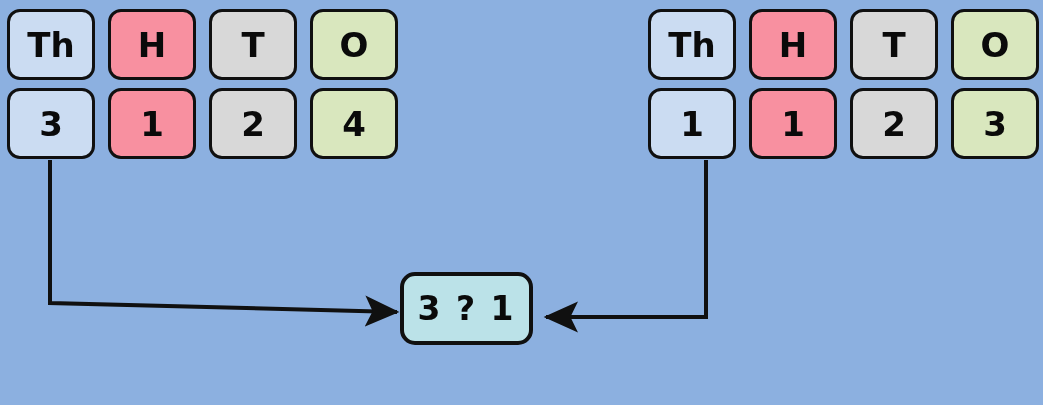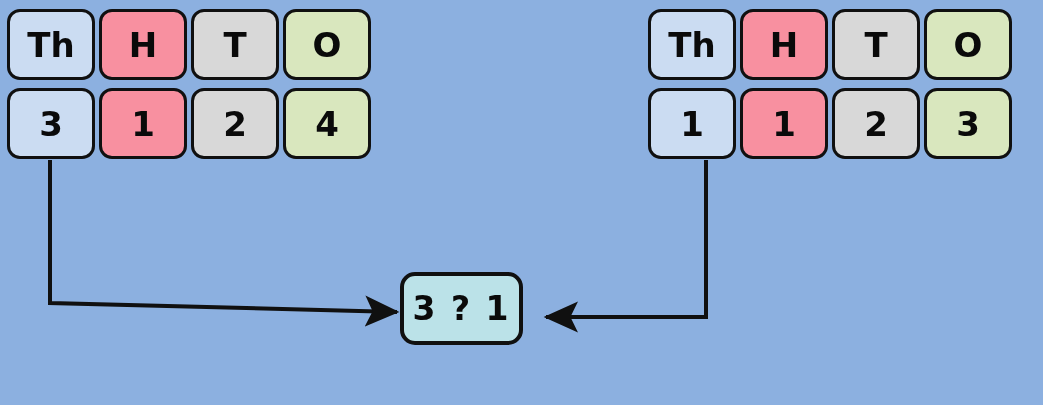--- a/index.html
+++ b/index.html
@@ -21,21 +21,21 @@
   }
   .pv-group {
     position: absolute;
     display: flex;
     flex-direction: column;
     gap: 8px;
   }
   .pv-row {
     display: flex;
     flex-direction: row;
-    gap: 4px;
+    gap: 13px;
   }
   .cell {
     width: 88px;
     height: 71px;
     box-sizing: border-box;
     border: 3px solid #101010;
     border-radius: 13px;
     display: flex;
     align-items: center;
     justify-content: center;
@@ -50,21 +50,21 @@
   .c-gray  { background: #d8d8d8; }
   .c-green { background: #d9e7be; }
 
   #group-left  { left: 7px;   top: 9px; }
   #group-right { left: 648px; top: 9px; }
 
   .compare-box {
     position: absolute;
     left: 400px;
     top: 272px;
-    width: 123px;
+    width: 133px;
     height: 73px;
     box-sizing: border-box;
     background: #bbe2e8;
     border: 4px solid #101010;
     border-radius: 15px;
     display: flex;
     align-items: center;
     justify-content: center;
     font-size: 33px;
     font-weight: bold;

